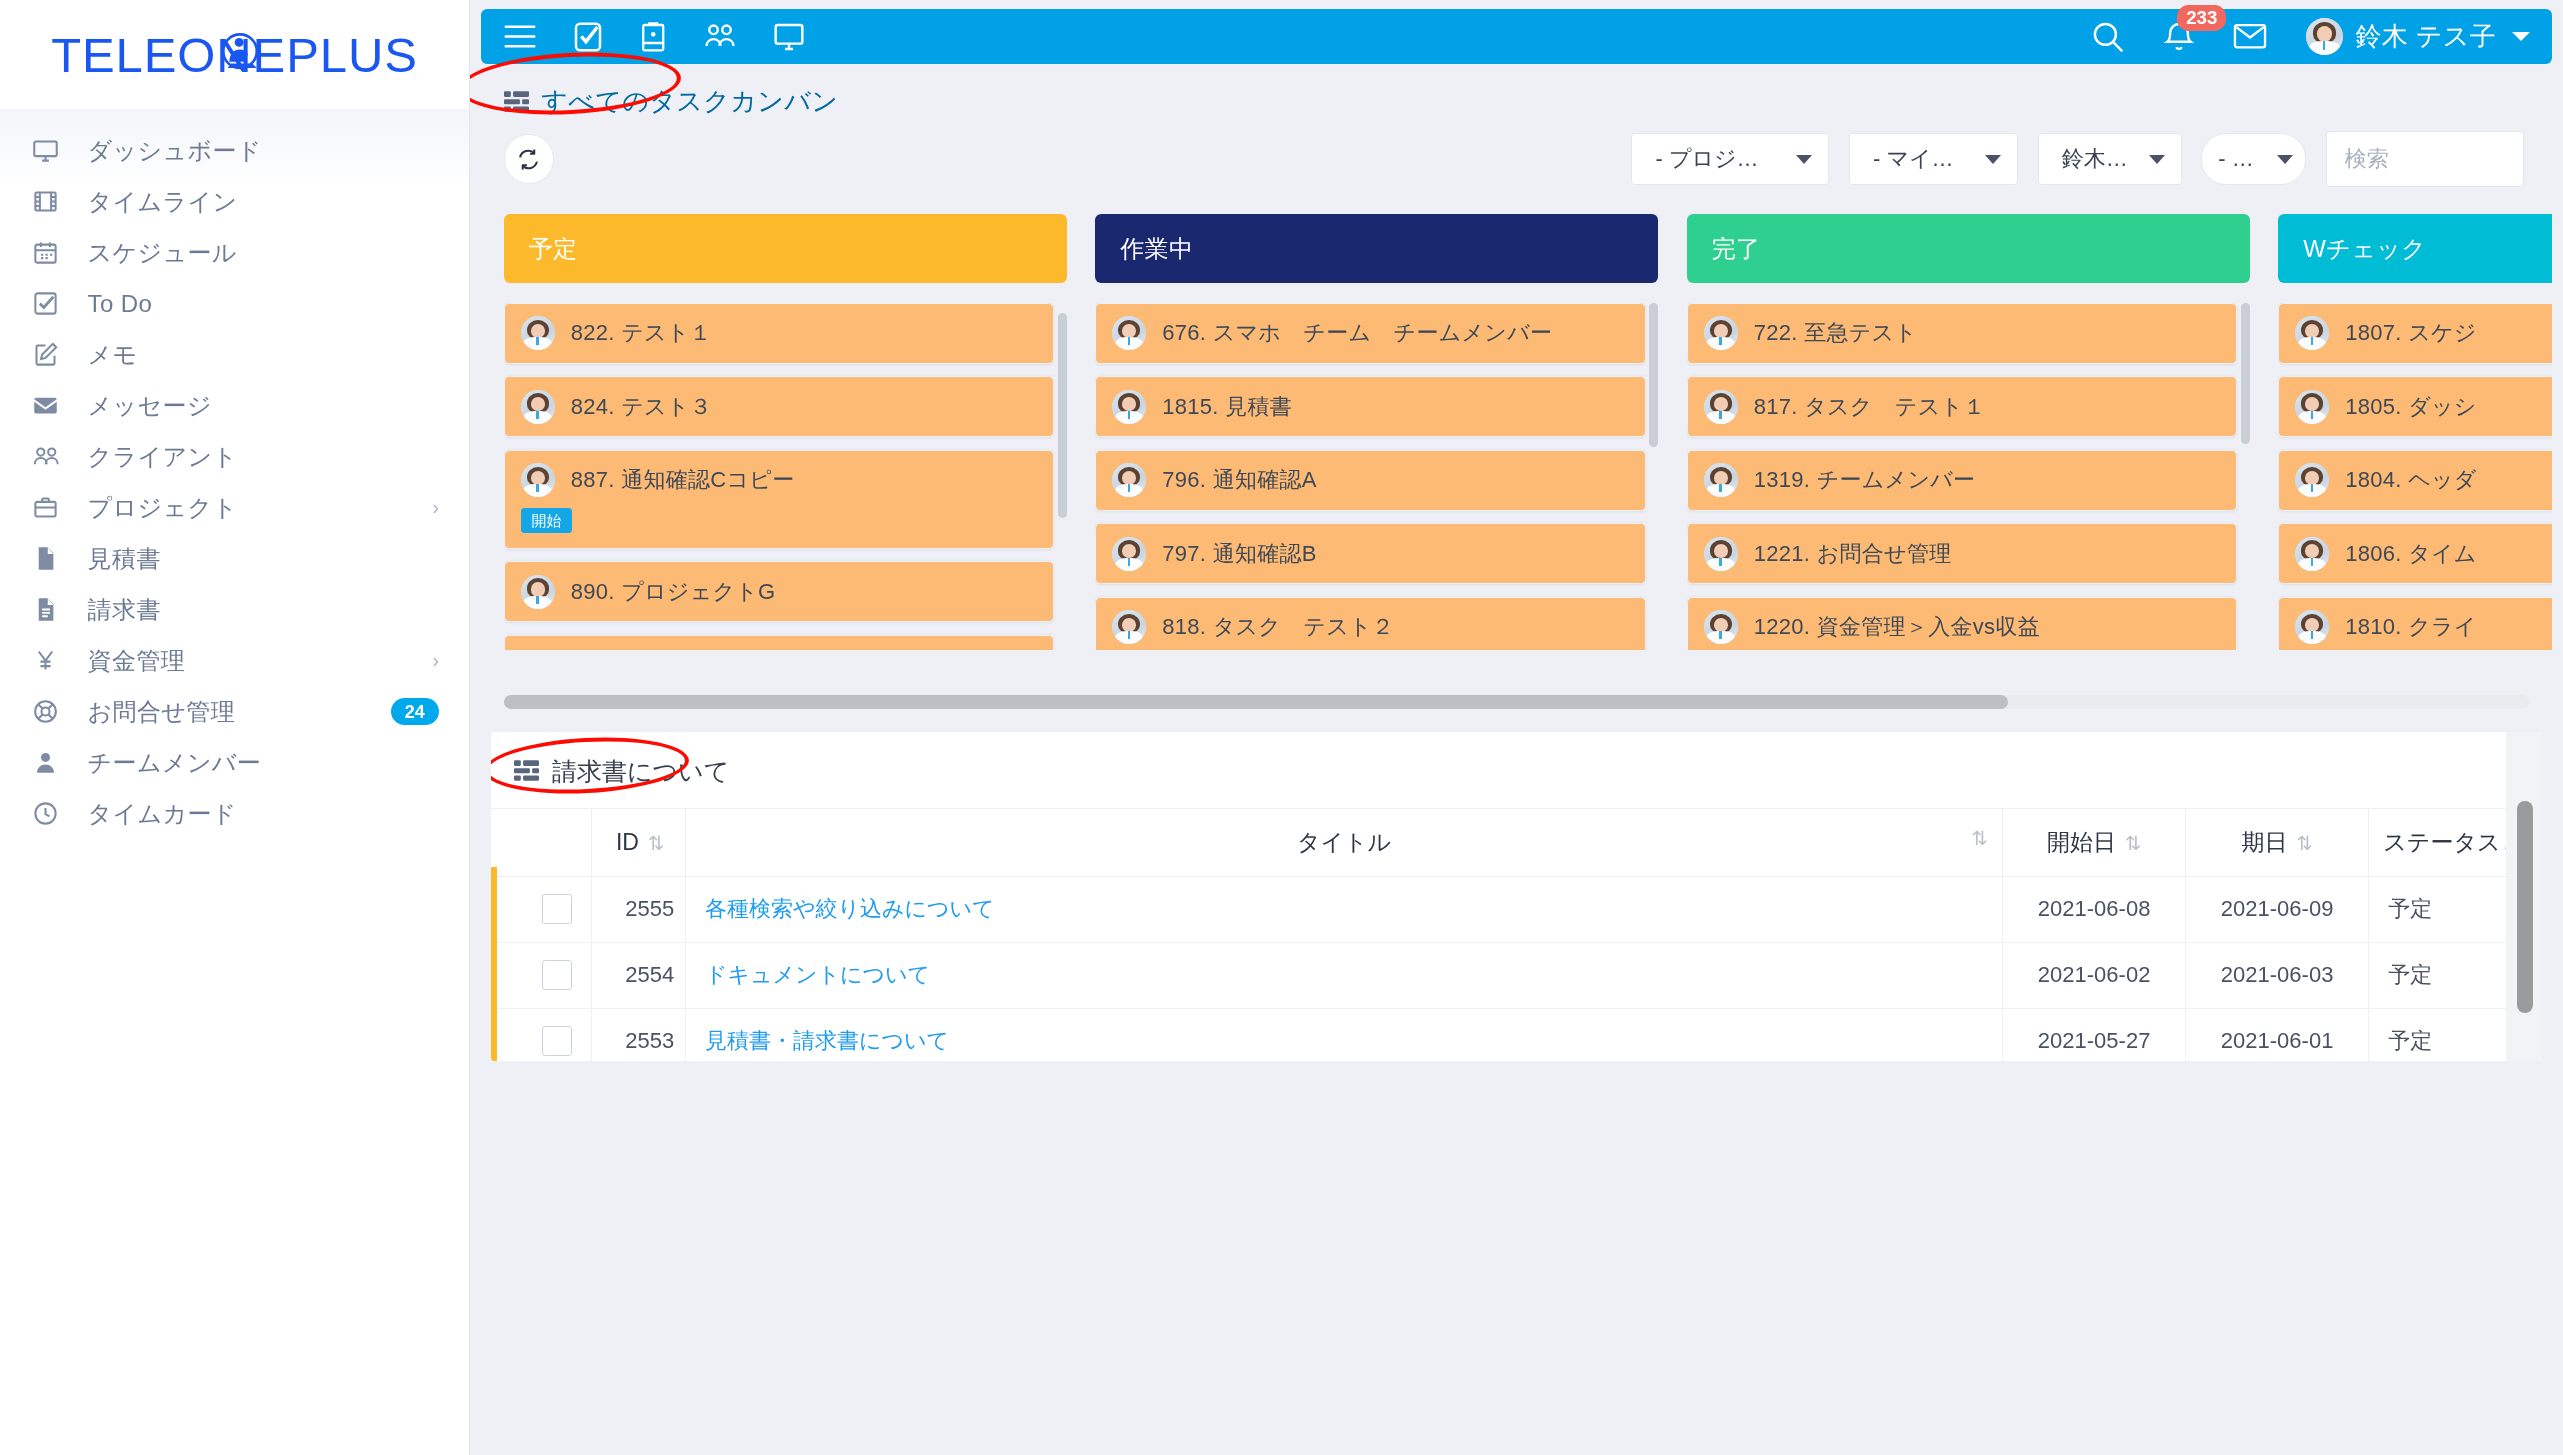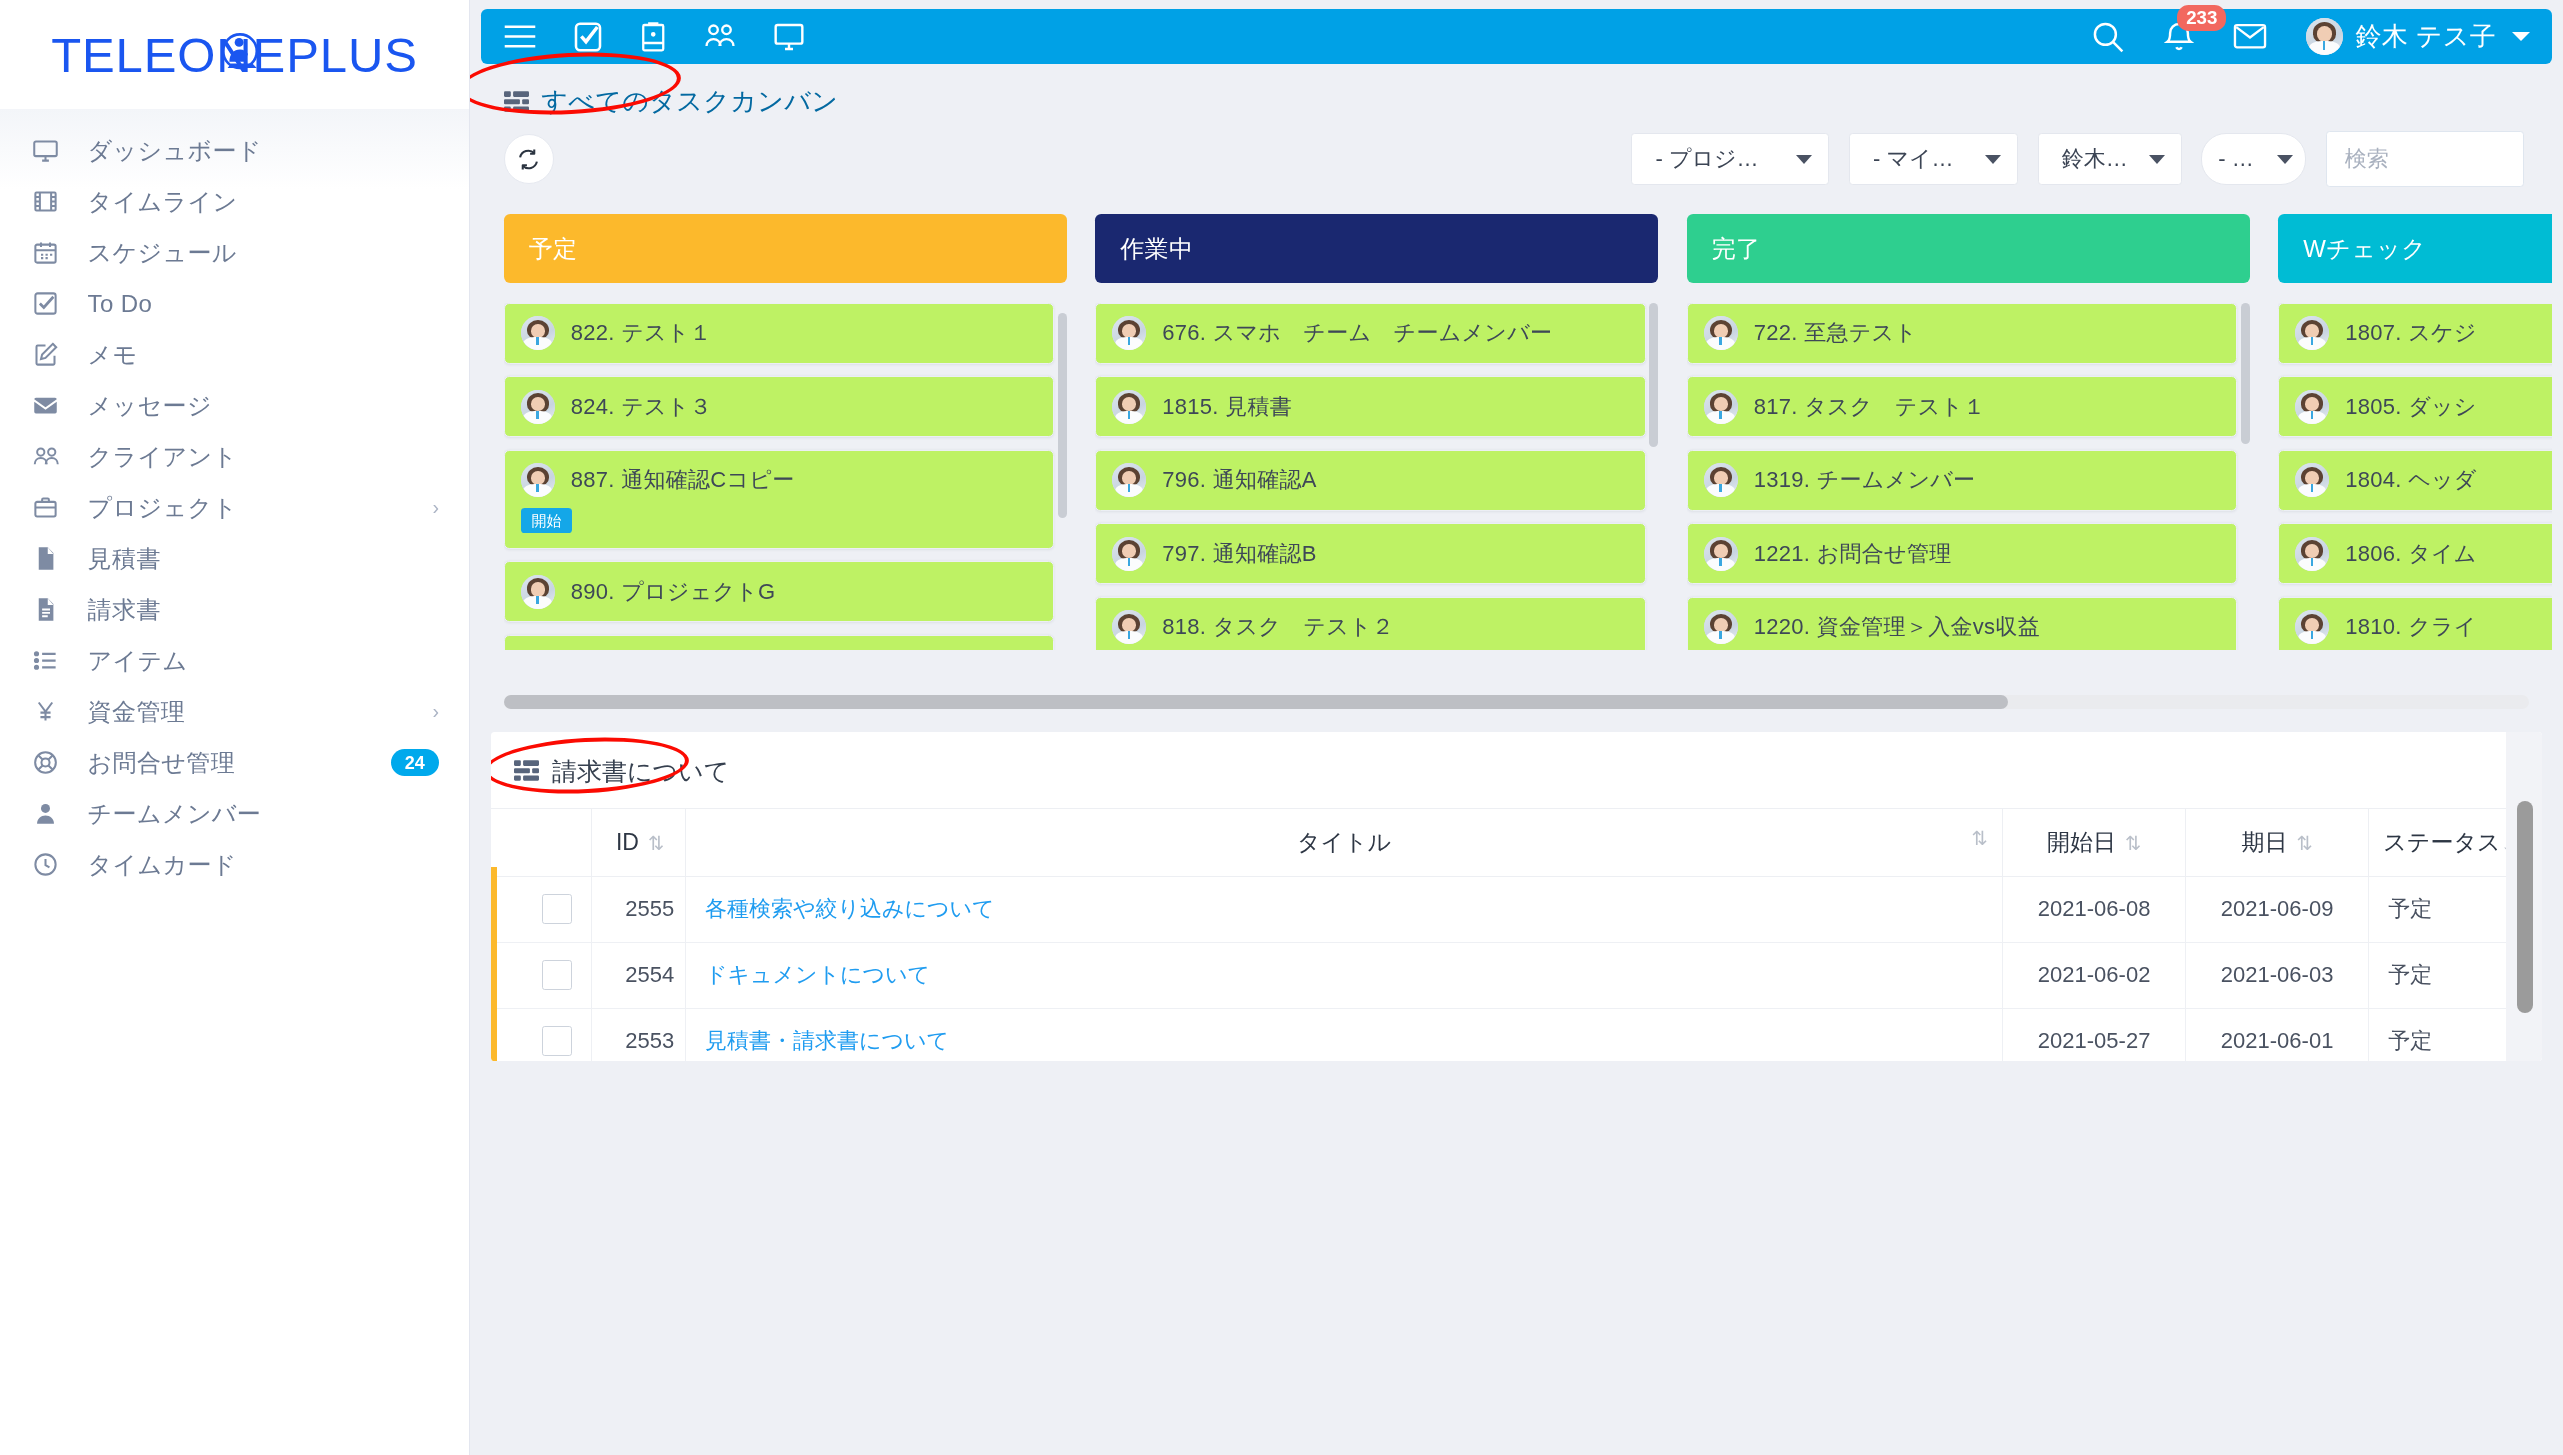--- a/index.html
+++ b/index.html
@@ -141,21 +141,21 @@
   .kcol { width: 563px; flex: 0 0 563px; }
   .kcol-head {
     height: 69px; border-radius: 6.2px; display: flex; align-items: center;
     padding: 0 25px; color: #fff; font-size: 24px; letter-spacing: 0.4px;
   }
   .kcol-body {
     margin-top: 19.6px; position: relative; height: 347px; overflow: hidden;
     padding-right: 12.5px;
   }
   .kcard {
-    background: #bef264; border: 0.9px solid #eceff4; border-radius: 5.3px;
+    background: #fdba74; border: 0.9px solid #eceff4; border-radius: 5.3px;
     box-shadow: 0 0.9px 2.7px rgba(30,40,60,.08);
     margin-bottom: 12.5px; padding: 12.5px 16px; min-height: 55px;
     display: flex; flex-direction: column; cursor: pointer;
   }
   .kcard-row { display: flex; align-items: center; gap: 16px; }
   .kcard .k-av { width: 34px; height: 34px; flex: 0 0 34px; }
   .kcard .k-title {
     font-size: 22px; color: #3e4857; white-space: nowrap; overflow: hidden;
     letter-spacing: 0.3px;
   }
@@ -333,31 +333,20 @@
         <span class="nav-ico">
           <svg width="27" height="27" viewBox="0 0 24 24" fill="#7e8ba3">
               <path d="M6 2h8l5 5v15H6z"></path>
               <path d="M14 2v6h5" fill="#fff"></path>
               <path d="M9 12h7M9 15h7M9 18h5" stroke="#fff" stroke-width="1.6"></path>
             </svg>
         </span>
         <span class="nav-label">請求書</span>
       </div>
 
-      <div class="nav-item">
-        <span class="nav-ico">
-          <svg width="27" height="27" viewBox="0 0 24 24" fill="none" stroke="#7e8ba3" stroke-width="2">
-              <circle cx="4" cy="6" r="1.3" fill="#7e8ba3"></circle>
-              <circle cx="4" cy="12" r="1.3" fill="#7e8ba3"></circle>
-              <circle cx="4" cy="18" r="1.3" fill="#7e8ba3"></circle>
-              <path d="M9 6h12M9 12h12M9 18h12"></path>
-            </svg>
-        </span>
-        <span class="nav-label">アイテム</span>
-      </div>
 
       <div class="nav-item">
         <span class="nav-ico">
           <svg width="27" height="27" viewBox="0 0 24 24" fill="none" stroke="#7e8ba3" stroke-width="1.8">
               <path d="M6 4l6 8 6-8M7.5 13h9M7.5 17h9M12 12v8"></path>
             </svg>
         </span>
         <span class="nav-label">資金管理</span>
         <span class="chev">›</span>
       </div>

